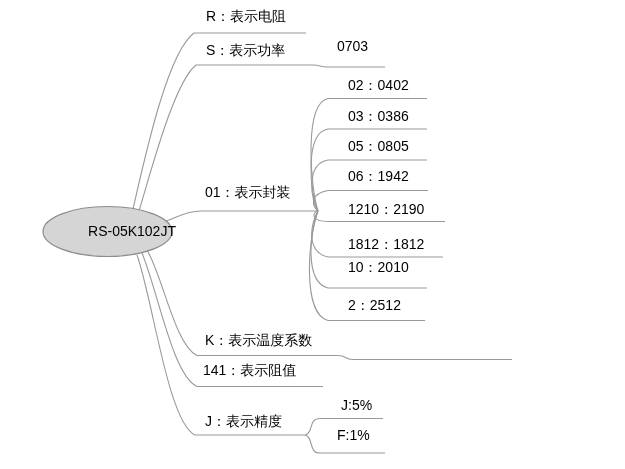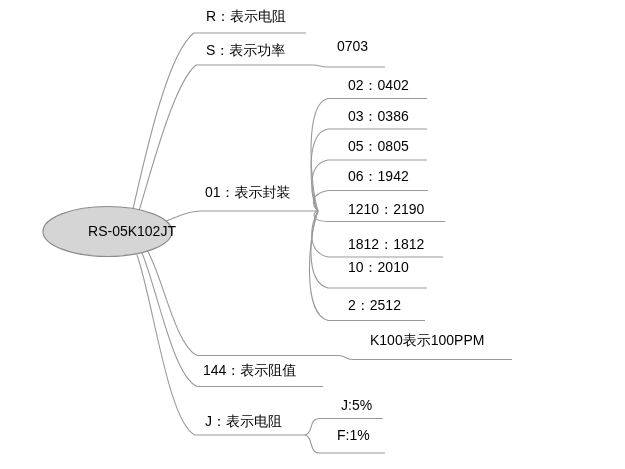--- a/index.html
+++ b/index.html
@@ -76,21 +76,21 @@
   <div class="label" style="left:205px;top:185px">01：表示封装</div>
   <div class="label" style="left:348px;top:78px">02：0402</div>
   <div class="label" style="left:348px;top:109px">03：0386</div>
   <div class="label" style="left:348px;top:139px">05：0805</div>
   <div class="label" style="left:348px;top:169px">06：1942</div>
   <div class="label" style="left:348px;top:202px">1210：2190</div>
   <div class="label" style="left:348px;top:237px">1812：1812</div>
   <div class="label" style="left:348px;top:260px">10：2010</div>
   <div class="label" style="left:348px;top:298px">2：2512</div>
 
-  <div class="label" style="left:370px;top:333px">K100表示100PPM</div>
+  <div class="label" style="left:205px;top:333px">K：表示温度系数</div>
 
-  <div class="label" style="left:203px;top:363px">144：表示阻值</div>
+  <div class="label" style="left:203px;top:363px">141：表示阻值</div>
 
-  <div class="label" style="left:205px;top:414px">J：表示电阻</div>
+  <div class="label" style="left:205px;top:414px">J：表示精度</div>
   <div class="label" style="left:341px;top:398px">J:5%</div>
   <div class="label" style="left:337px;top:428px">F:1%</div>
 
 </div>
 
 </body></html>

